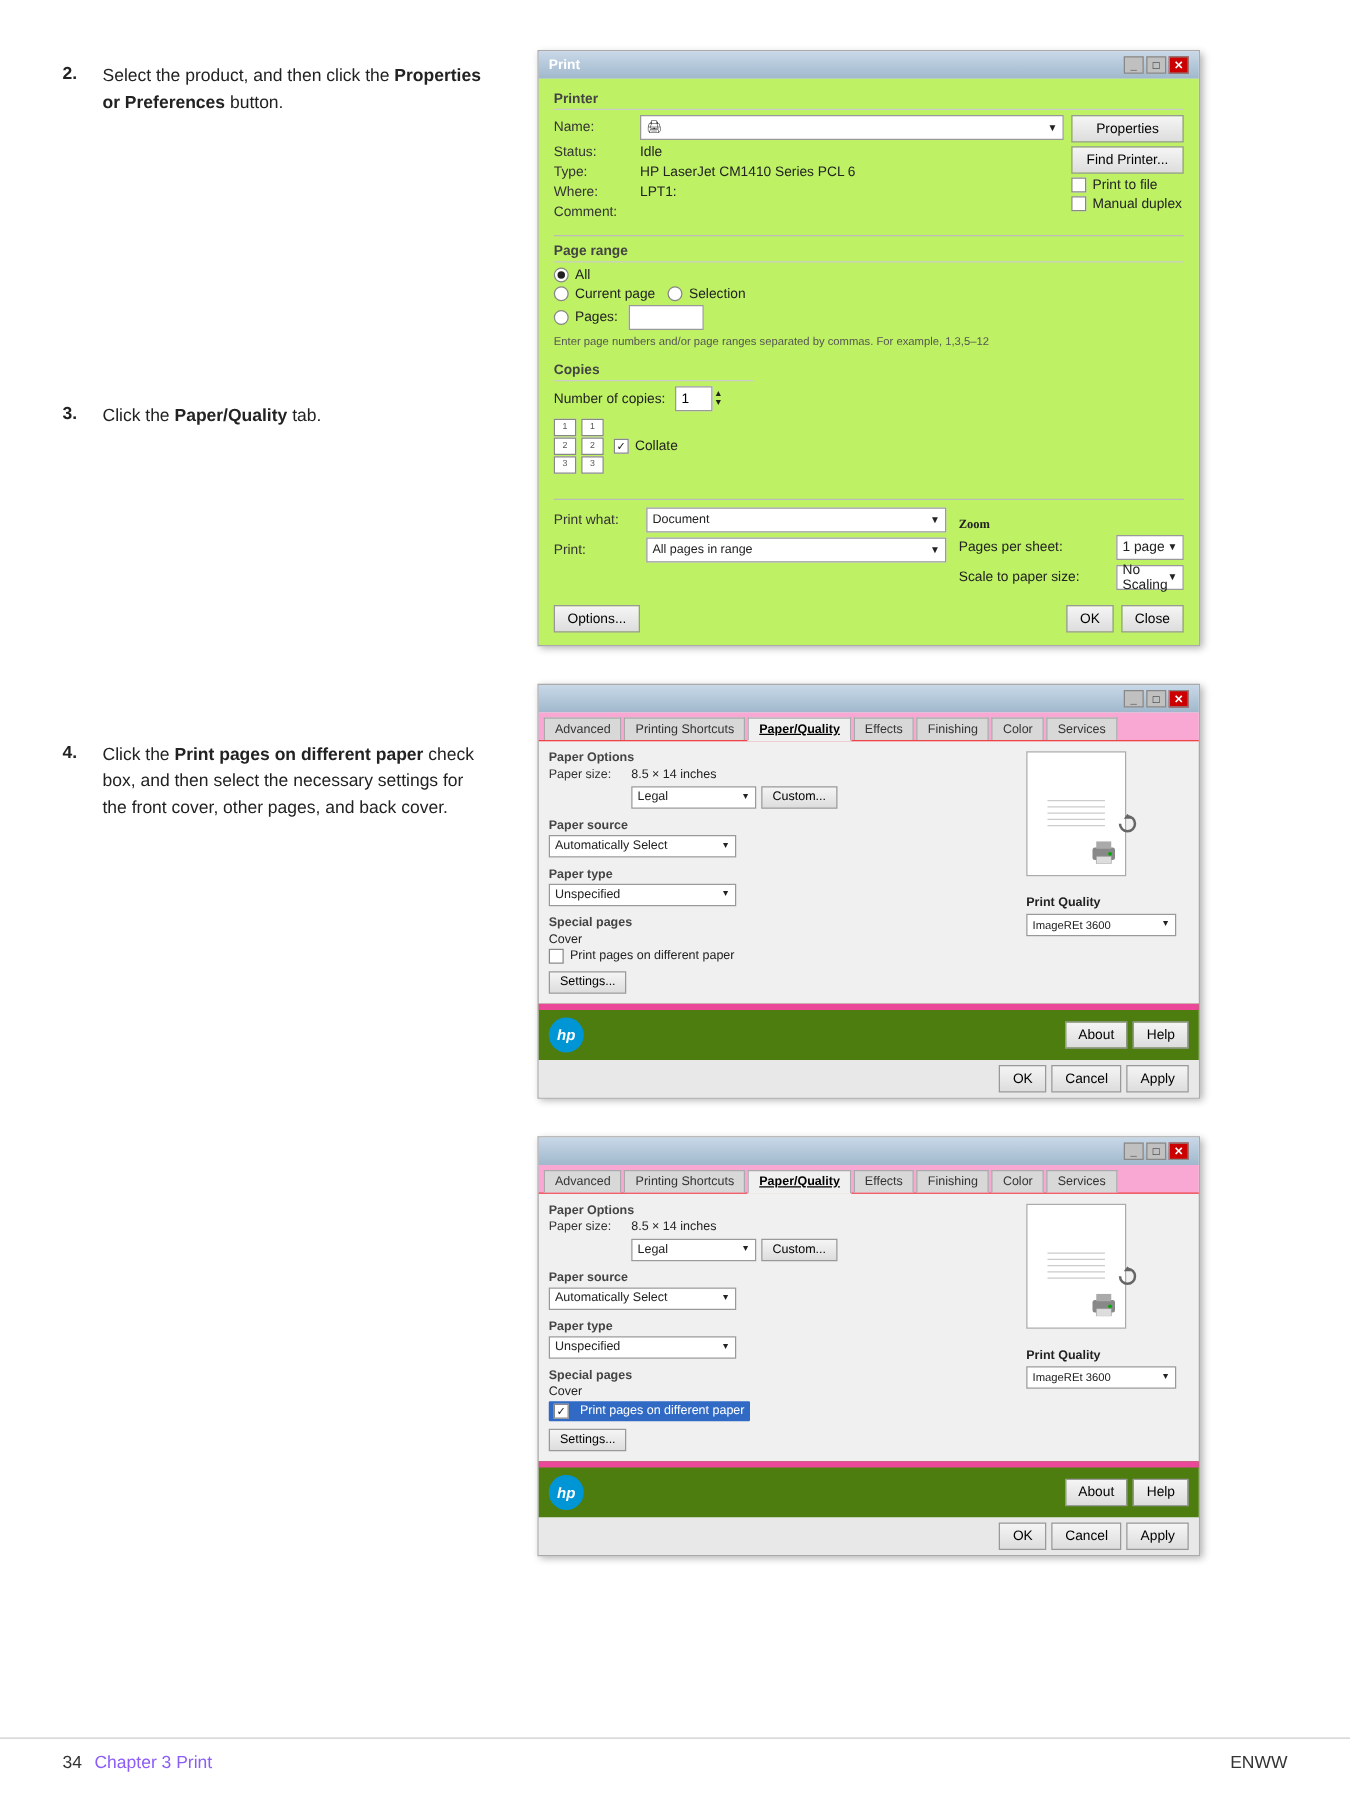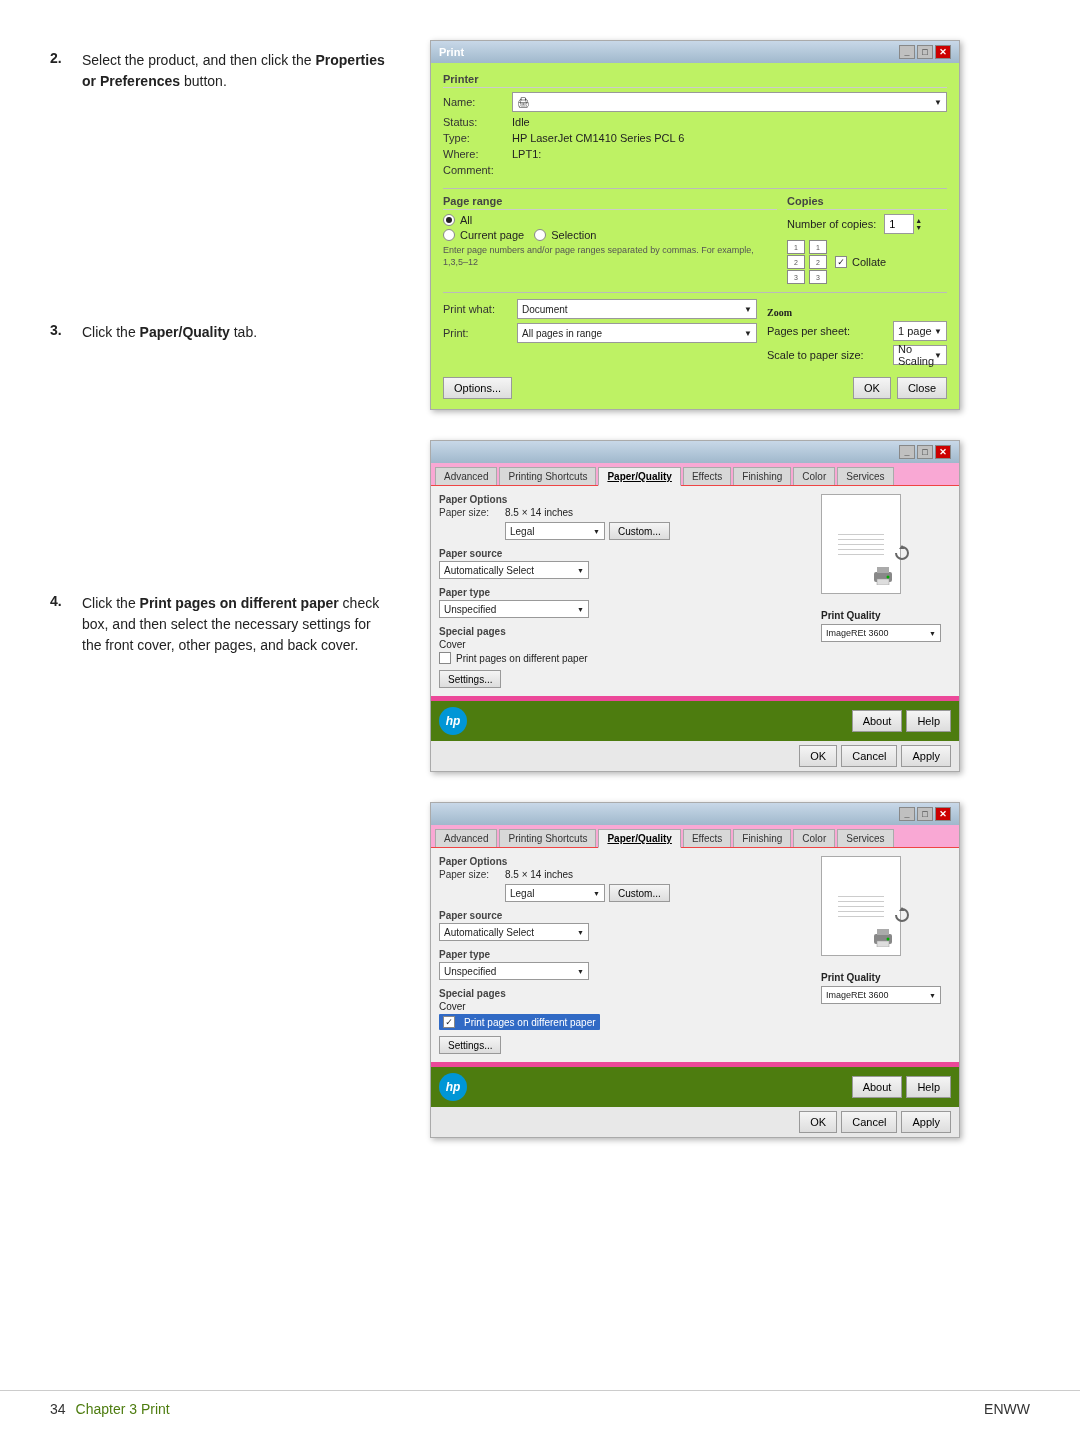--- a/index.html
+++ b/index.html
@@ -350,21 +350,21 @@
       gap: 10px;
     }
 
     .footer-page-num {
       font-size: 14px;
       color: #333;
     }
 
     .footer-chapter {
       font-size: 14px;
-      color: #4d7c0f;
+      color: #8b5cf6;
     }
 
     .footer-enww {
       font-size: 14px;
       color: #333;
     }
 
     
     .win-select {
       height: 20px;
@@ -528,42 +528,59 @@
               </div>
               <div class="print-row">
                 <span class="print-label">Where:</span>
                 <span class="print-value">LPT1:</span>
               </div>
               <div class="print-row">
                 <span class="print-label">Comment:</span>
                 <span class="print-value"></span>
               </div>
             </div>
+            <div style="display:flex; flex-direction:column; gap:3px; width:90px;">
+              <button class="dialog-btn">Properties</button>
+              <button class="dialog-btn">Find Printer...</button>
+              <div class="checkbox-item">
+                <div class="checkbox-box"></div>
+                <span>Print to file</span>
+              </div>
+              <div class="checkbox-item">
+                <div class="checkbox-box"></div>
+                <span>Manual duplex</span>
+              </div>
+            </div>
           </div>
         </div>
 
         <hr class="section-divider">
 
-        <div style="display:flex; gap:10px; margin-bottom:8px;">
+        <div style="display:flex; gap:10px; margin-bottom:20px;flex-direction:column;">
           <div style="flex:1;">
             <div class="print-section-label">Page range</div>
             <div class="radio-group">
               <div class="radio-item">
                 <div class="radio-circle selected"></div>
                 <span>All</span>
               </div>
               <div style="display:flex; gap:10px;">
                 <div class="radio-item">
                   <div class="radio-circle"></div>
                   <span>Current page</span>
                 </div>
                 <div class="radio-item">
                   <div class="radio-circle"></div>
                   <span>Selection</span>
                 </div>
+              </div>
+              <div class="radio-item">
+                <div class="radio-circle"></div>
+                <span>Pages:</span>
+                <input class="print-input" style="width: 60px; margin-left: 4px;" value="">
               </div>
             </div>
             <div style="font-size:9px; color:#555; margin-top:4px; line-height:1.3;">Enter page numbers and/or page ranges separated by commas. For example, 1,3,5–12</div>
           </div>
           <div style="width:160px;">
             <div class="print-section-label">Copies</div>
             <div class="print-row">
               <span style="font-size:11px;">Number of copies:</span>
               <div style="display:flex; align-items:center; margin-left:4px;">
                 <input class="print-input" style="width: 30px;" value="1">

